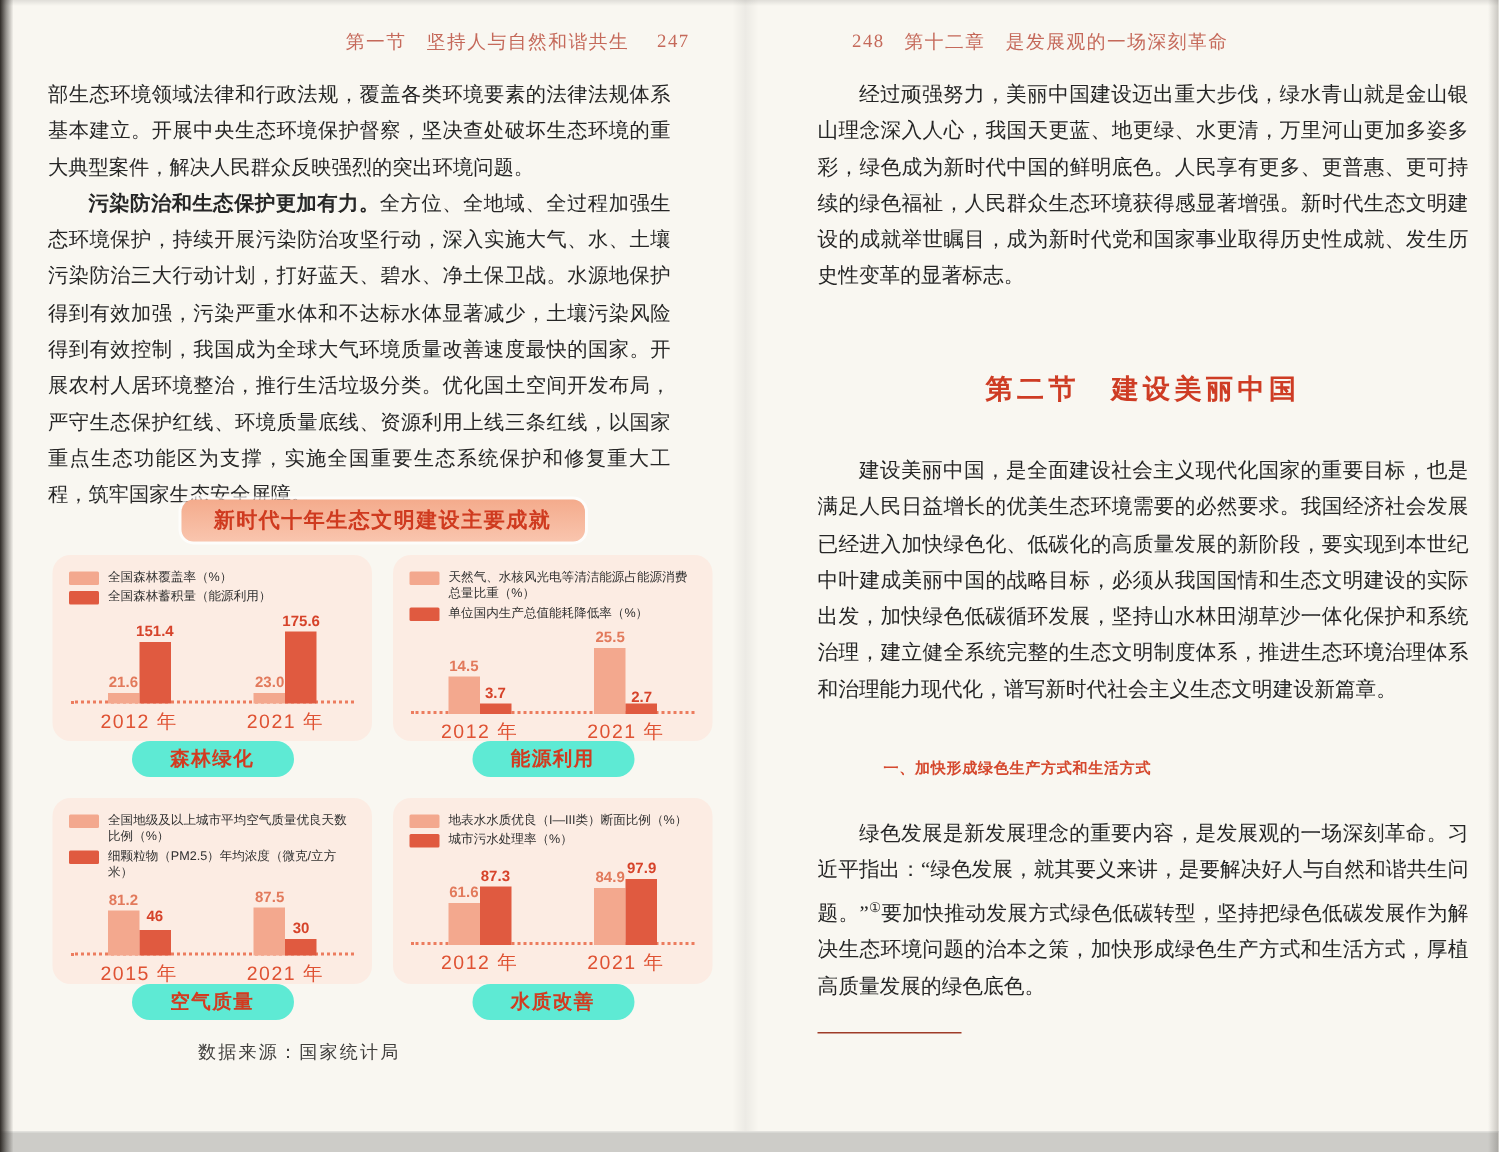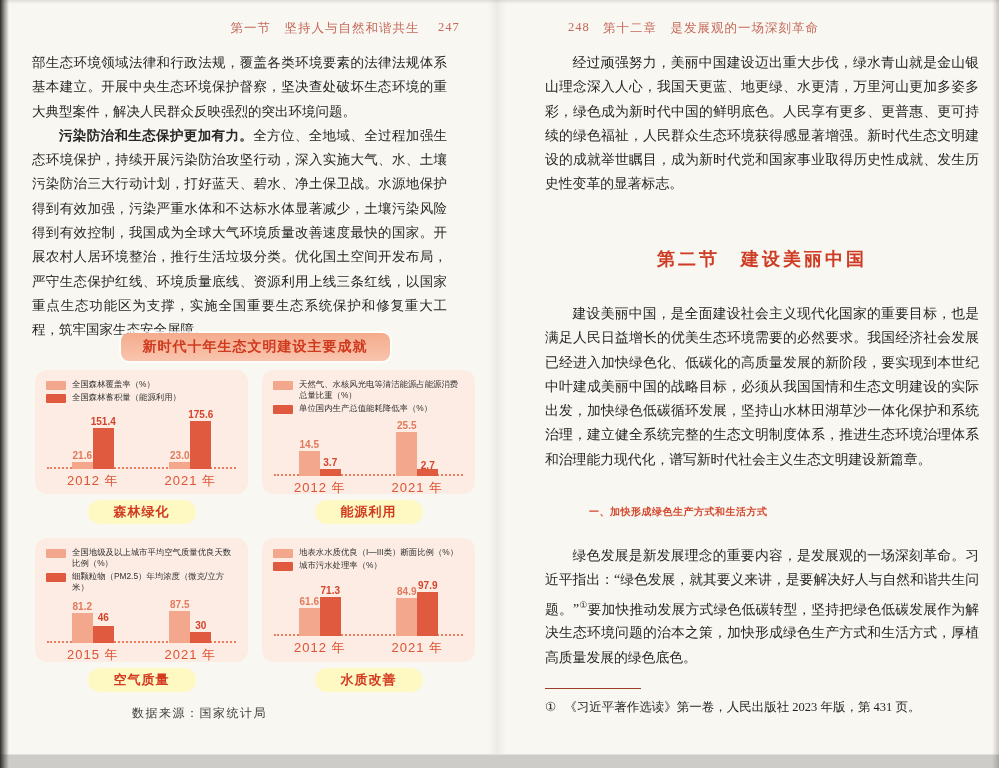--- a/index.html
+++ b/index.html
@@ -69,21 +69,21 @@
   .plot{position:relative;display:flex}
   .baseline{position:absolute;left:3px;right:3px;bottom:0;border-top:2px dotted #ec7c5e}
   .group{flex:1;display:flex;justify-content:center;align-items:flex-end}
   .bars{display:flex;align-items:flex-end}
   .barwrap{position:relative;width:21px}
   .bar{width:21px}
   .vlab{position:absolute;left:50%;transform:translateX(-50%);white-space:nowrap;
     font-size:10px;font-weight:bold}
   .years{display:flex;margin-top:3px}
   .year{flex:1;text-align:center;font-size:13px;color:#df5233;letter-spacing:1px}
-  .pill{margin-top:6px;padding:3px 26px;border-radius:14px;background:#fef9c3;
+  .pill{padding:3px 26px;border-radius:14px;background:#5eead4;
     color:#d23b20;font-size:13px;font-weight:bold;letter-spacing:1px}
   .ig-source{margin-top:13px;position:relative;left:97px;
     font-family:"Liberation Serif","DejaVu Serif",serif;
     font-size:12px;color:#3f3e3c;letter-spacing:1.5px}
 </style>
 </head>
 <body>
 
 <div class="edge-top"></div>
 <div class="edge-left"></div>
@@ -270,21 +270,21 @@
           <div class="plot-area">
             <div class="plot" style="height: 60px;">
               <div class="baseline"></div>
             <div class="group">
                   <div class="bars">
                     <div class="barwrap">
                       <div class="vlab" style="bottom: 29px; color: rgb(226, 122, 92);">61.6</div>
                       <div class="bar" style="height: 28px; background: rgb(243, 168, 142);"></div>
                     </div>
                     <div class="barwrap">
-                      <div class="vlab" style="bottom: 40px; color: rgb(214, 67, 42);">71.3</div>
+                      <div class="vlab" style="bottom: 40px; color: rgb(214, 67, 42);">87.3</div>
                       <div class="bar" style="height: 39px; background: rgb(224, 90, 64);"></div>
                     </div>
                   </div>
                 </div>
                 <div class="group">
                   <div class="bars">
                     <div class="barwrap">
                       <div class="vlab" style="bottom: 39px; color: rgb(226, 122, 92);">84.9</div>
                       <div class="bar" style="height: 38px; background: rgb(243, 168, 142);"></div>
                     </div>
@@ -327,16 +327,13 @@
     <p class="indent">建设美丽中国，是全面建设社会主义现代化国家的重要目标，也是满足人民日益增长的优美生态环境需要的必然要求。我国经济社会发展已经进入加快绿色化、低碳化的高质量发展的新阶段，要实现到本世纪中叶建成美丽中国的战略目标，必须从我国国情和生态文明建设的实际出发，加快绿色低碳循环发展，坚持山水林田湖草沙一体化保护和系统治理，建立健全系统完整的生态文明制度体系，推进生态环境治理体系和治理能力现代化，谱写新时代社会主义生态文明建设新篇章。</p>
   </div>
 
   <div class="rp-subheading">一、加快形成绿色生产方式和生活方式</div>
 
   <div class="textblock rp-para3">
     <p class="indent"><span>绿色发展是新发展理念的重要内容，是发展观的一场深刻革命。习近平指出：“绿色发展，就其要义来讲，是要解决好人与自然和谐共生问题。”</span><sup class="ref">①</sup><span>要加快推动发展方式绿色低碳转型，坚持把绿色低碳发展作为解决生态环境问题的治本之策，加快形成绿色生产方式和生活方式，厚植高质量发展的绿色底色。</span></p>
   </div>
 
   <div class="fn-divider"></div>
-  <div class="footnote">
-    <span class="fn-marker">①</span><span>《习近平著作选读》第一卷，人民出版社 2023 年版，第 431 页。</span>
-  </div>
 </div>
 
 </body></html>

